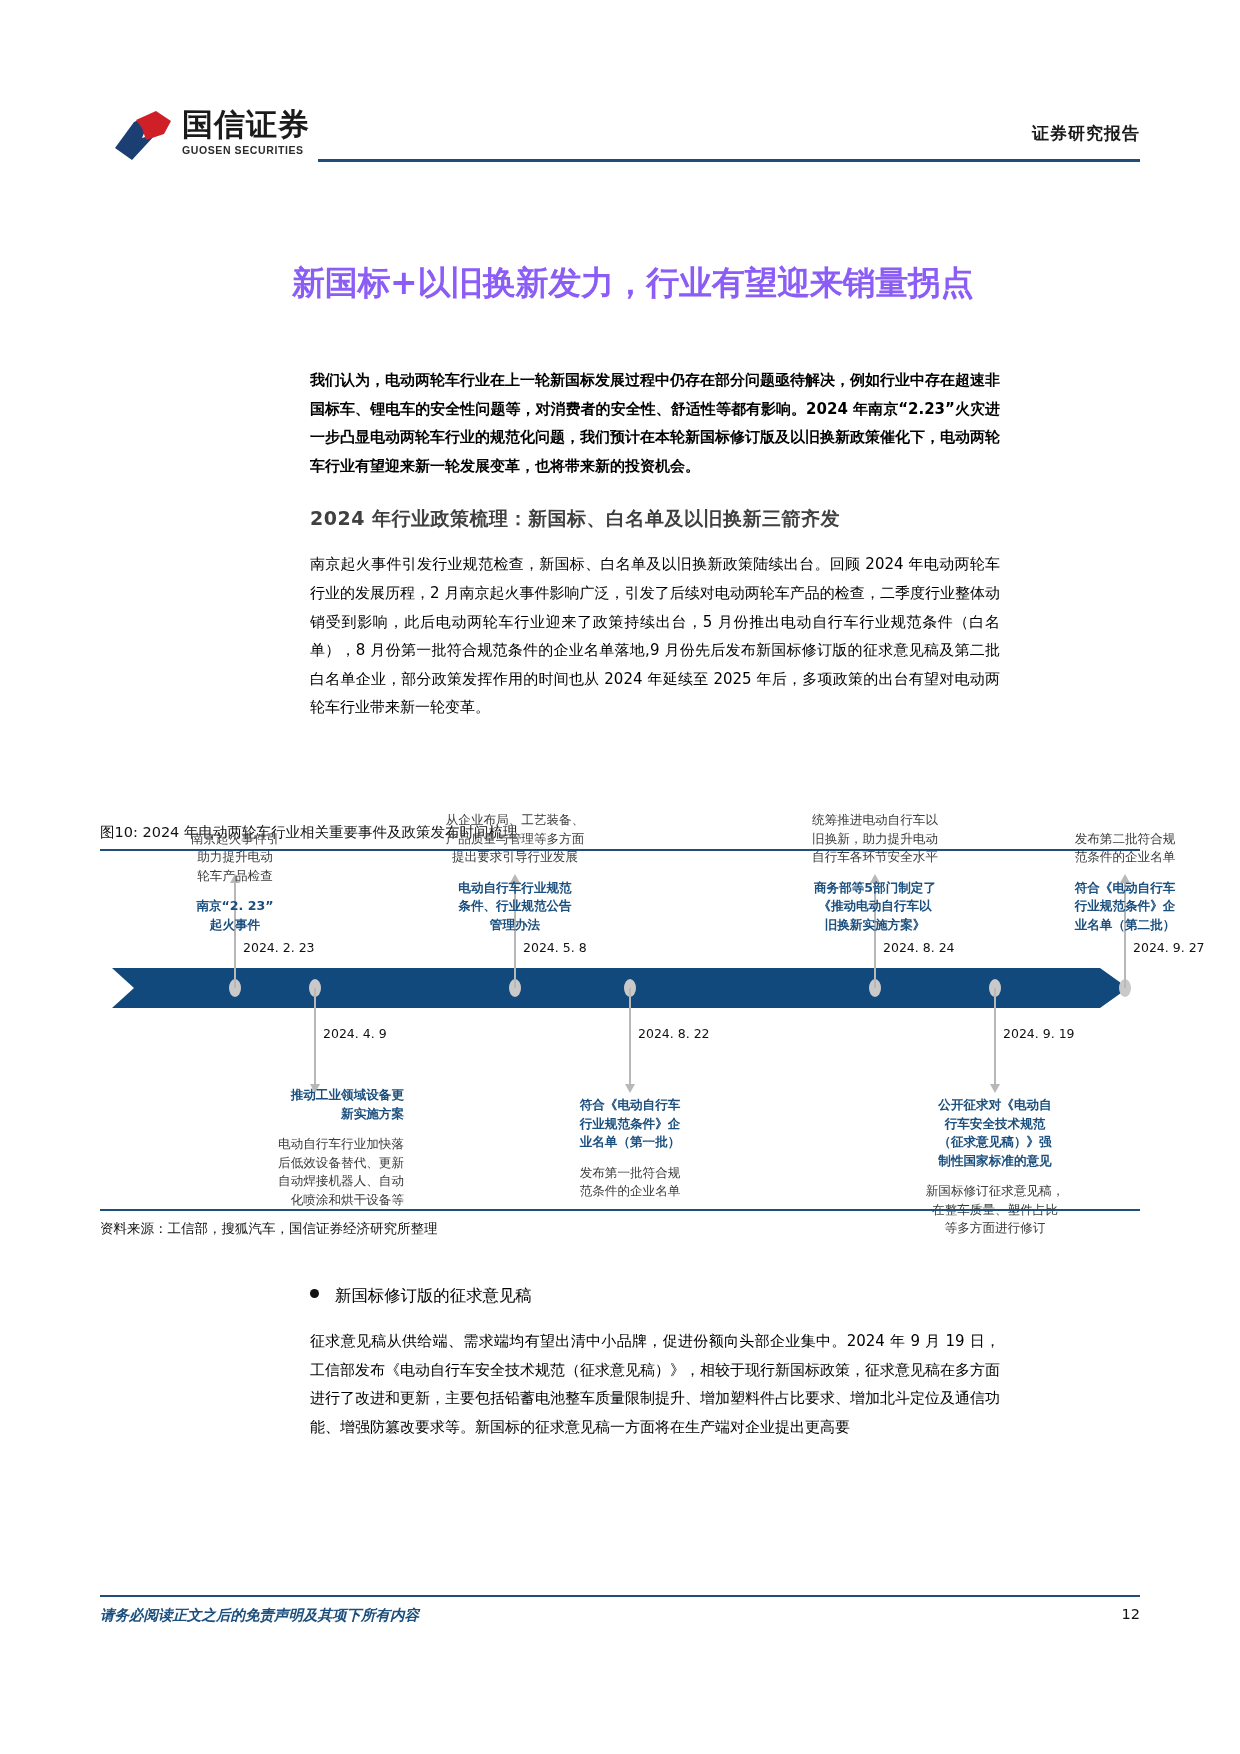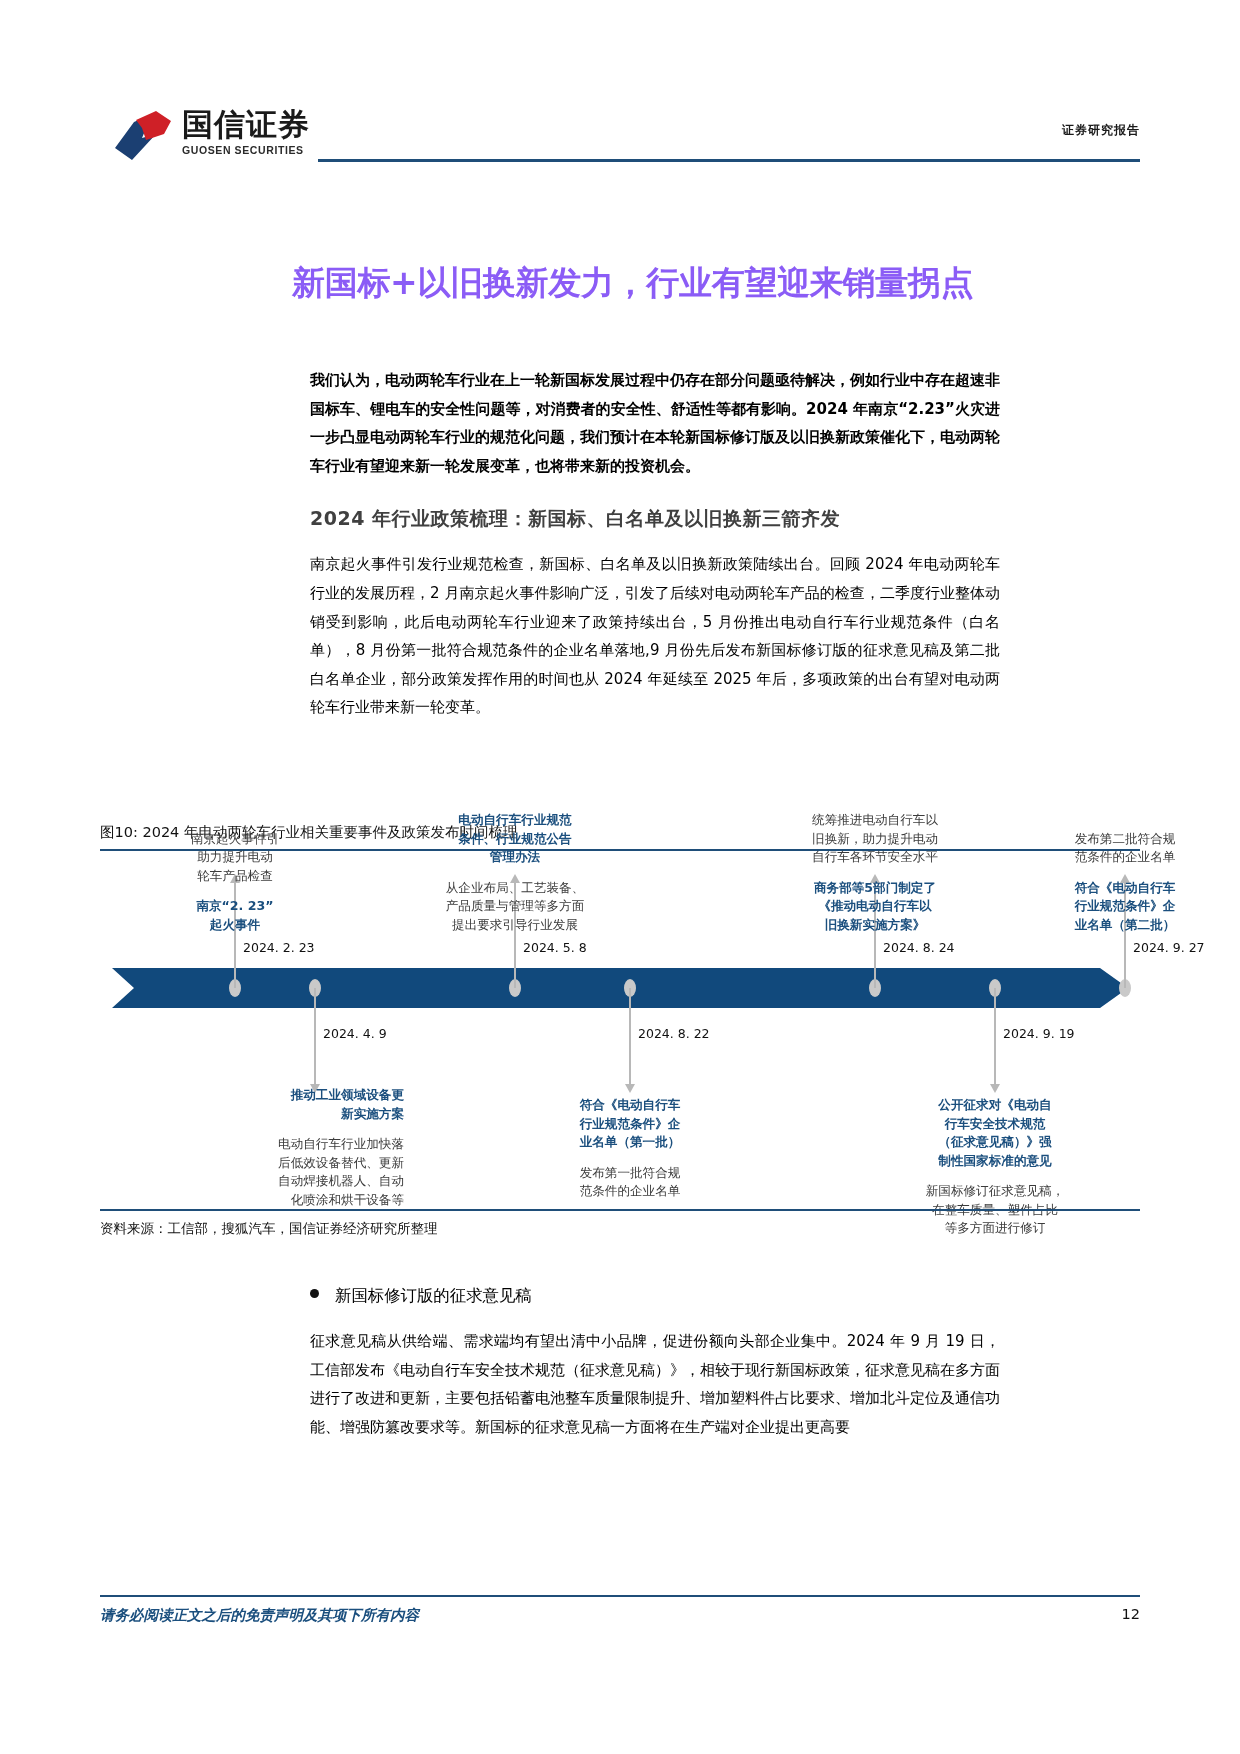--- a/index.html
+++ b/index.html
@@ -13,21 +13,21 @@
   .page { position: relative; width: 1240px; height: 1754px; }
 
   
   .header { position: absolute; top: 0; left: 0; width: 1240px; height: 150px; margin-top: 36px; }
   .logo-wrap { position: absolute; left: 112px; top: 72px; display: flex; align-items: flex-start; }
   .logo-mark { width: 62px; height: 58px; position: relative; margin-right: 8px; }
   .logo-text { display: flex; flex-direction: column; justify-content: flex-start; }
   .logo-cn { font-family: "DejaVu Sans", sans-serif; font-size: 31px; font-weight: 700; letter-spacing: 1px; color: #1a1a1a; line-height: 1.05; }
   .logo-en { font-size: 10.5px; font-weight: 700; letter-spacing: 0.6px; color: #2b2b2b; margin-top: 3px; }
 
-  .hdr-right { position: absolute; right: 100px; top: 86px; font-size: 12px; font-weight: 700; color: #1a1a1a; letter-spacing: 1px; }
+  .hdr-right { position: absolute; right: 100px; top: 86px; font-size: 17px; font-weight: 700; color: #1a1a1a; letter-spacing: 1px; }
   .hdr-rule { position: absolute; left: 318px; right: 100px; top: 123px; height: 3px; background: #1f4e79; }
 
   
   .title { position: absolute; left: 292px; top: 262px; width: 690px;
     font-family: "DejaVu Sans", sans-serif;
     font-size: 33px; font-weight: 700; color: #8b5cf6; line-height: 1.28; letter-spacing: -0.3px; }
 
   
   .body-col { position: absolute; left: 310px; top: 366px; width: 690px; }
   p.para { font-family: "DejaVu Sans", sans-serif; font-size: 15px; line-height: 28.6px; color: #000; text-align: justify; }
@@ -137,28 +137,28 @@
             <div class="sub">自动焊接机器人、自动</div>
             <div class="sub">化喷涂和烘干设备等</div>
           </div>
         </div>
         <div class="node" style="left: 409px; top: 121px;"></div>
         <div class="stem" style="left: 414px; top: 24px; height: 106px;"></div>
         <div class="arrowhead-up" style="left: 410px; top: 16px;"></div>
         <div class="date" style="left: 423px; top: 82px;">2024. 5. 8</div>
         <div class="blk" style="width: 178px; left: 326px; top: -12px; height: 100px; display: flex; flex-direction: column; justify-content: flex-end;">
           <div style="margin-bottom: 12px;">
+            <div class="desc">从企业布局、工艺装备、</div>
+            <div class="desc">产品质量与管理等多方面</div>
+            <div class="desc">提出要求引导行业发展</div>
+          </div>
+          <div style="margin-bottom: 12px;">
             <div class="pol">电动自行车行业规范</div>
             <div class="pol">条件、行业规范公告</div>
             <div class="pol">管理办法</div>
-          </div>
-          <div style="margin-bottom: 12px;">
-            <div class="desc">从企业布局、工艺装备、</div>
-            <div class="desc">产品质量与管理等多方面</div>
-            <div class="desc">提出要求引导行业发展</div>
           </div>
         </div>
         <div class="node" style="left: 524px; top: 121px;"></div>
         <div class="stem" style="left: 529px; top: 130px; height: 98px;"></div>
         <div class="arrowhead-down" style="left: 525px; top: 226px;"></div>
         <div class="date" style="left: 538px; top: 168px;">2024. 8. 22</div>
         <div class="blk" style="width: 178px; left: 441px; top: 238px;">
           <div style="margin-bottom: 12px;">
             <div class="pol">符合《电动自行车</div>
             <div class="pol">行业规范条件》企</div>

